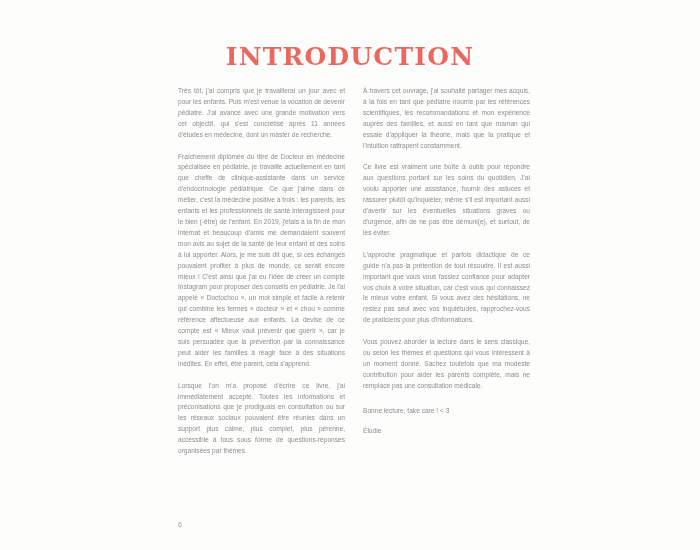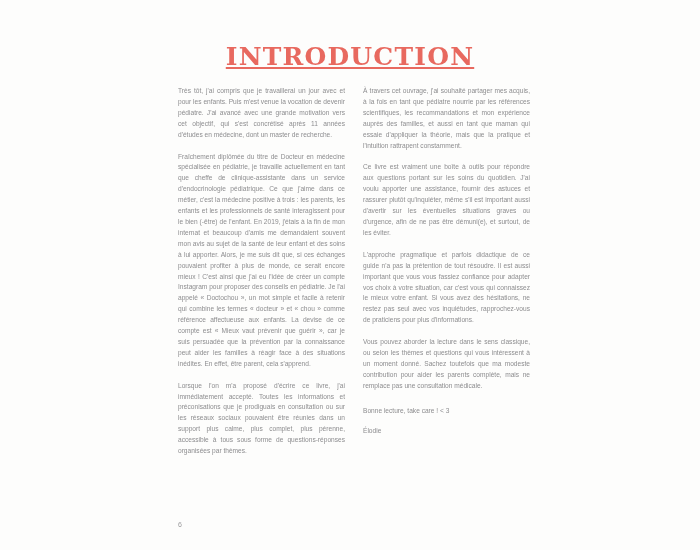--- a/index.html
+++ b/index.html
@@ -25,21 +25,20 @@
     top: 42px;
     left: 0;
     width: 700px;
     text-align: center;
     font-family: "DejaVu Serif", serif;
     font-weight: bold;
     font-size: 25px;
     letter-spacing: 1.2px;
     color: #e8695f;
     text-transform: uppercase;
-    text-decoration: underline;
   }
   .columns {
     position: absolute;
     top: 86px;
     left: 178px;
     width: 352px;
     display: flex;
     flex-direction: row;
     gap: 18px;
   }

